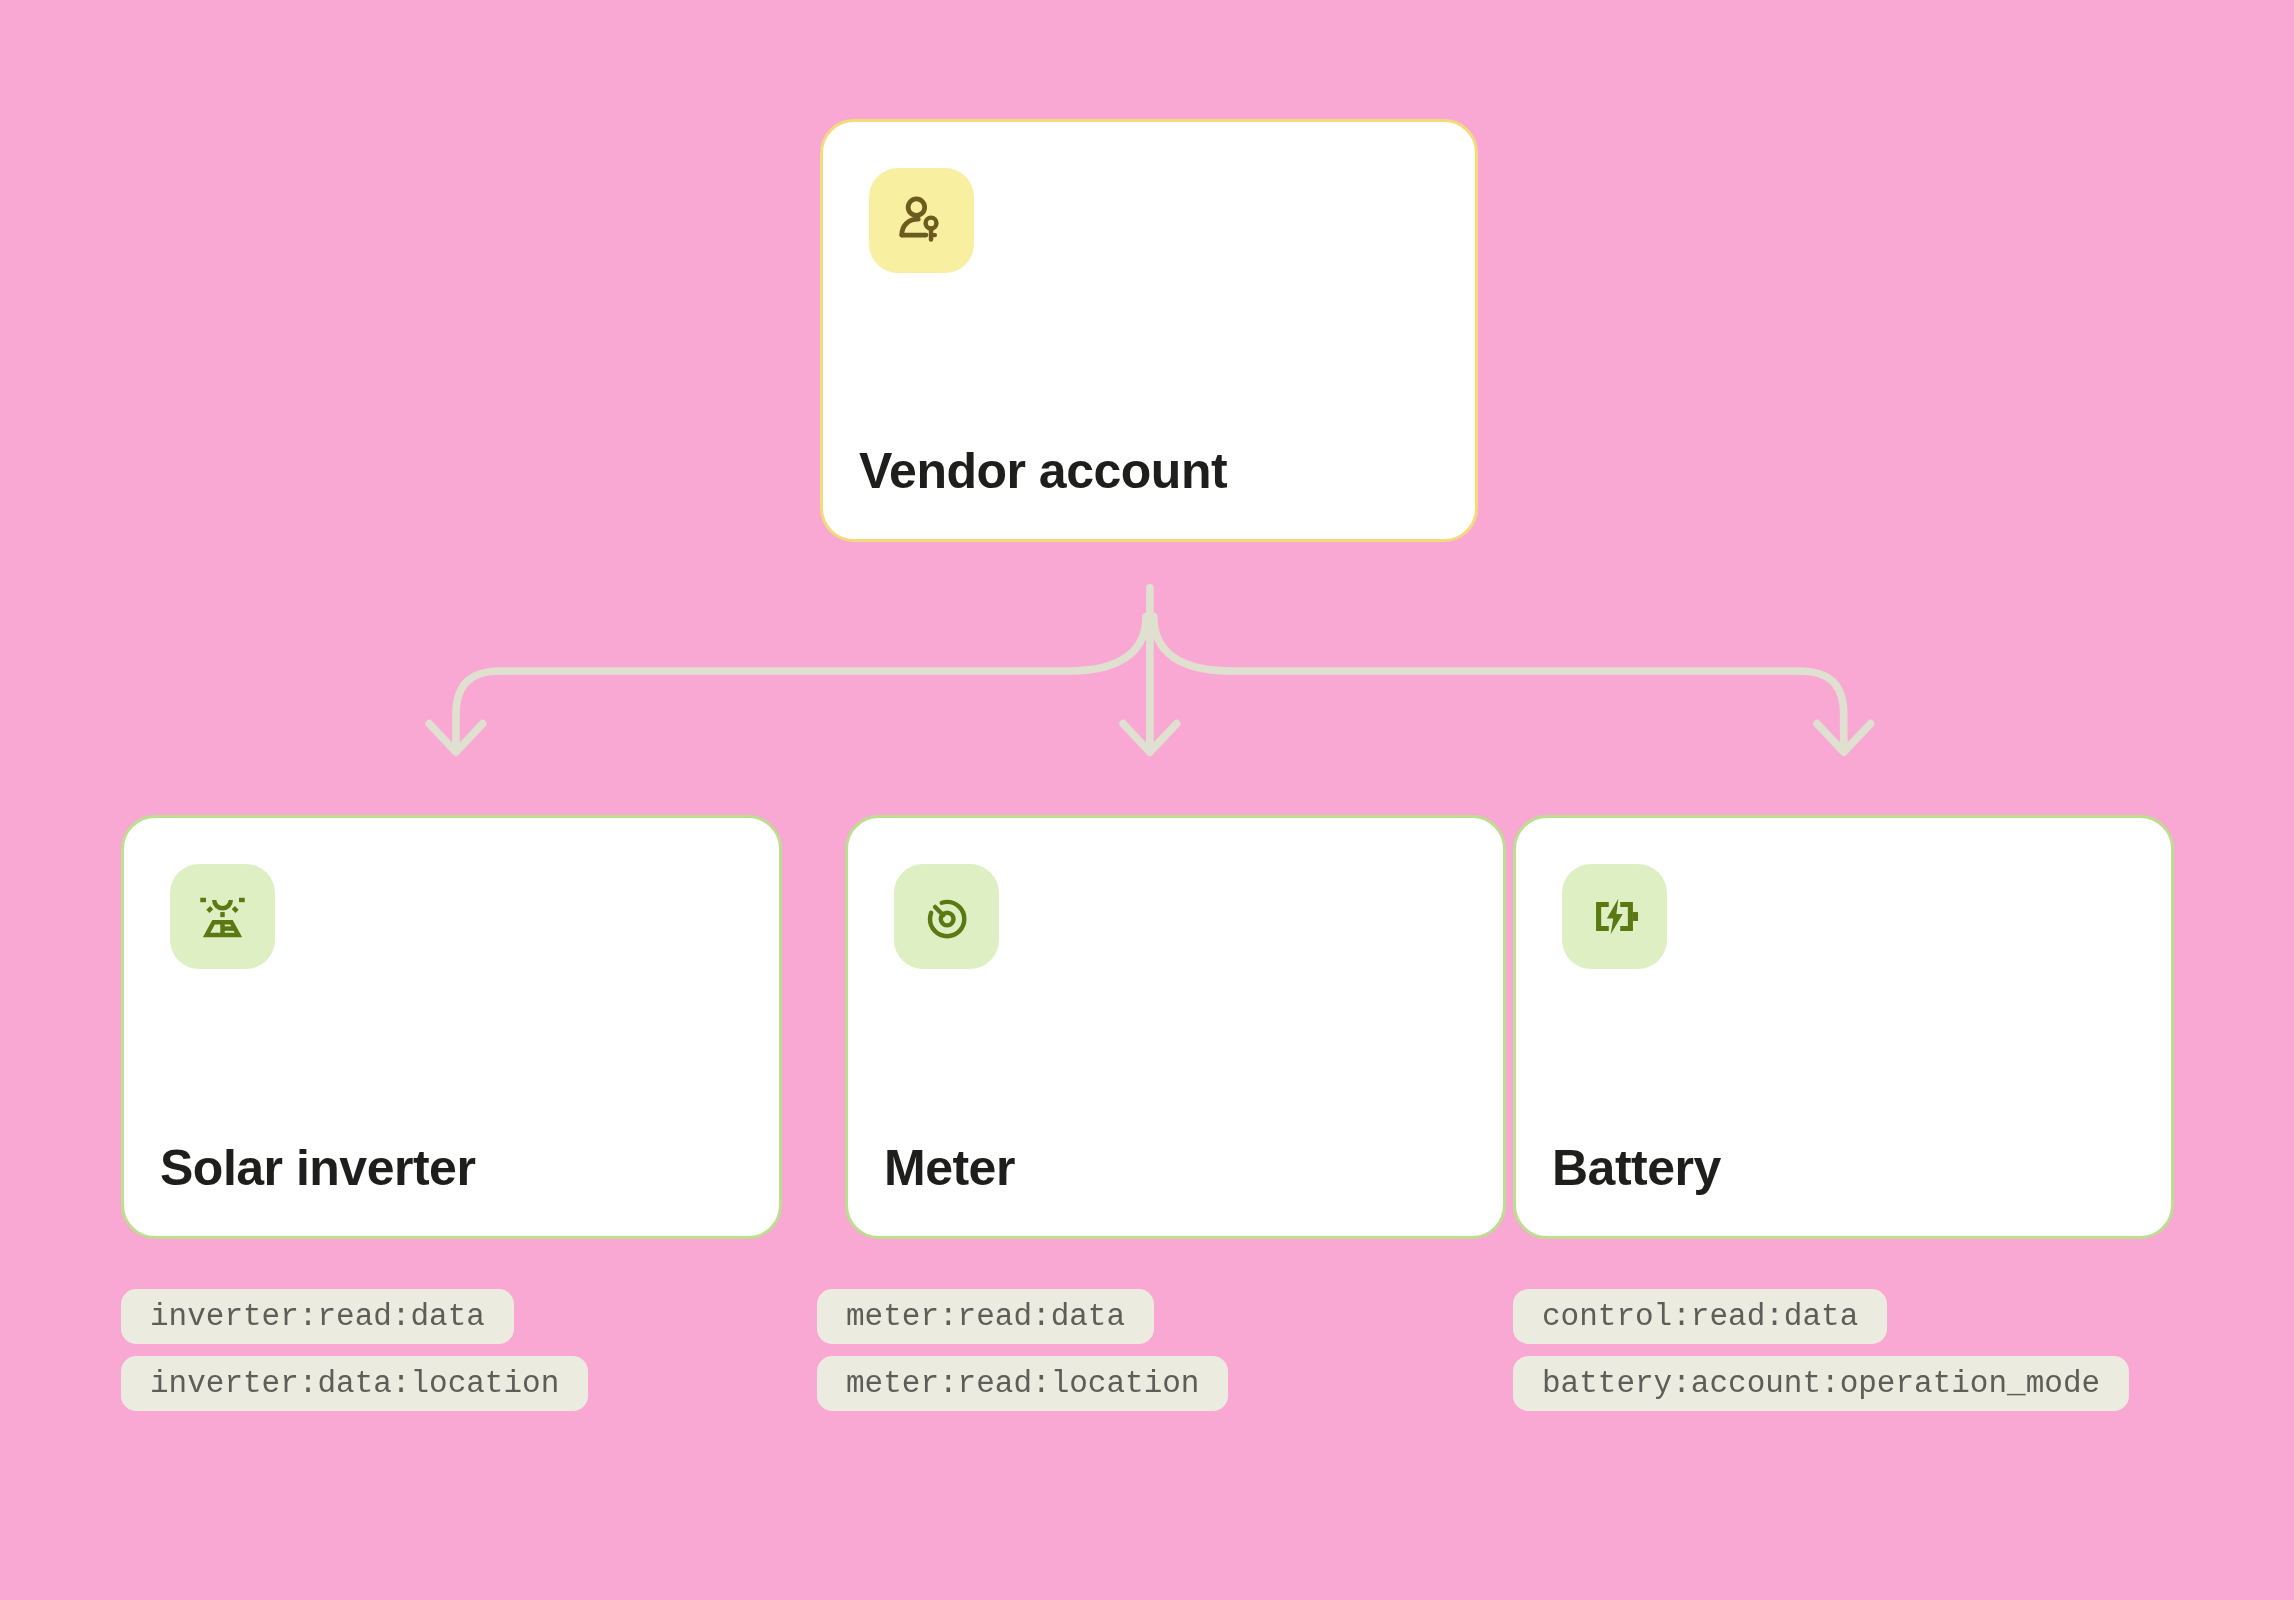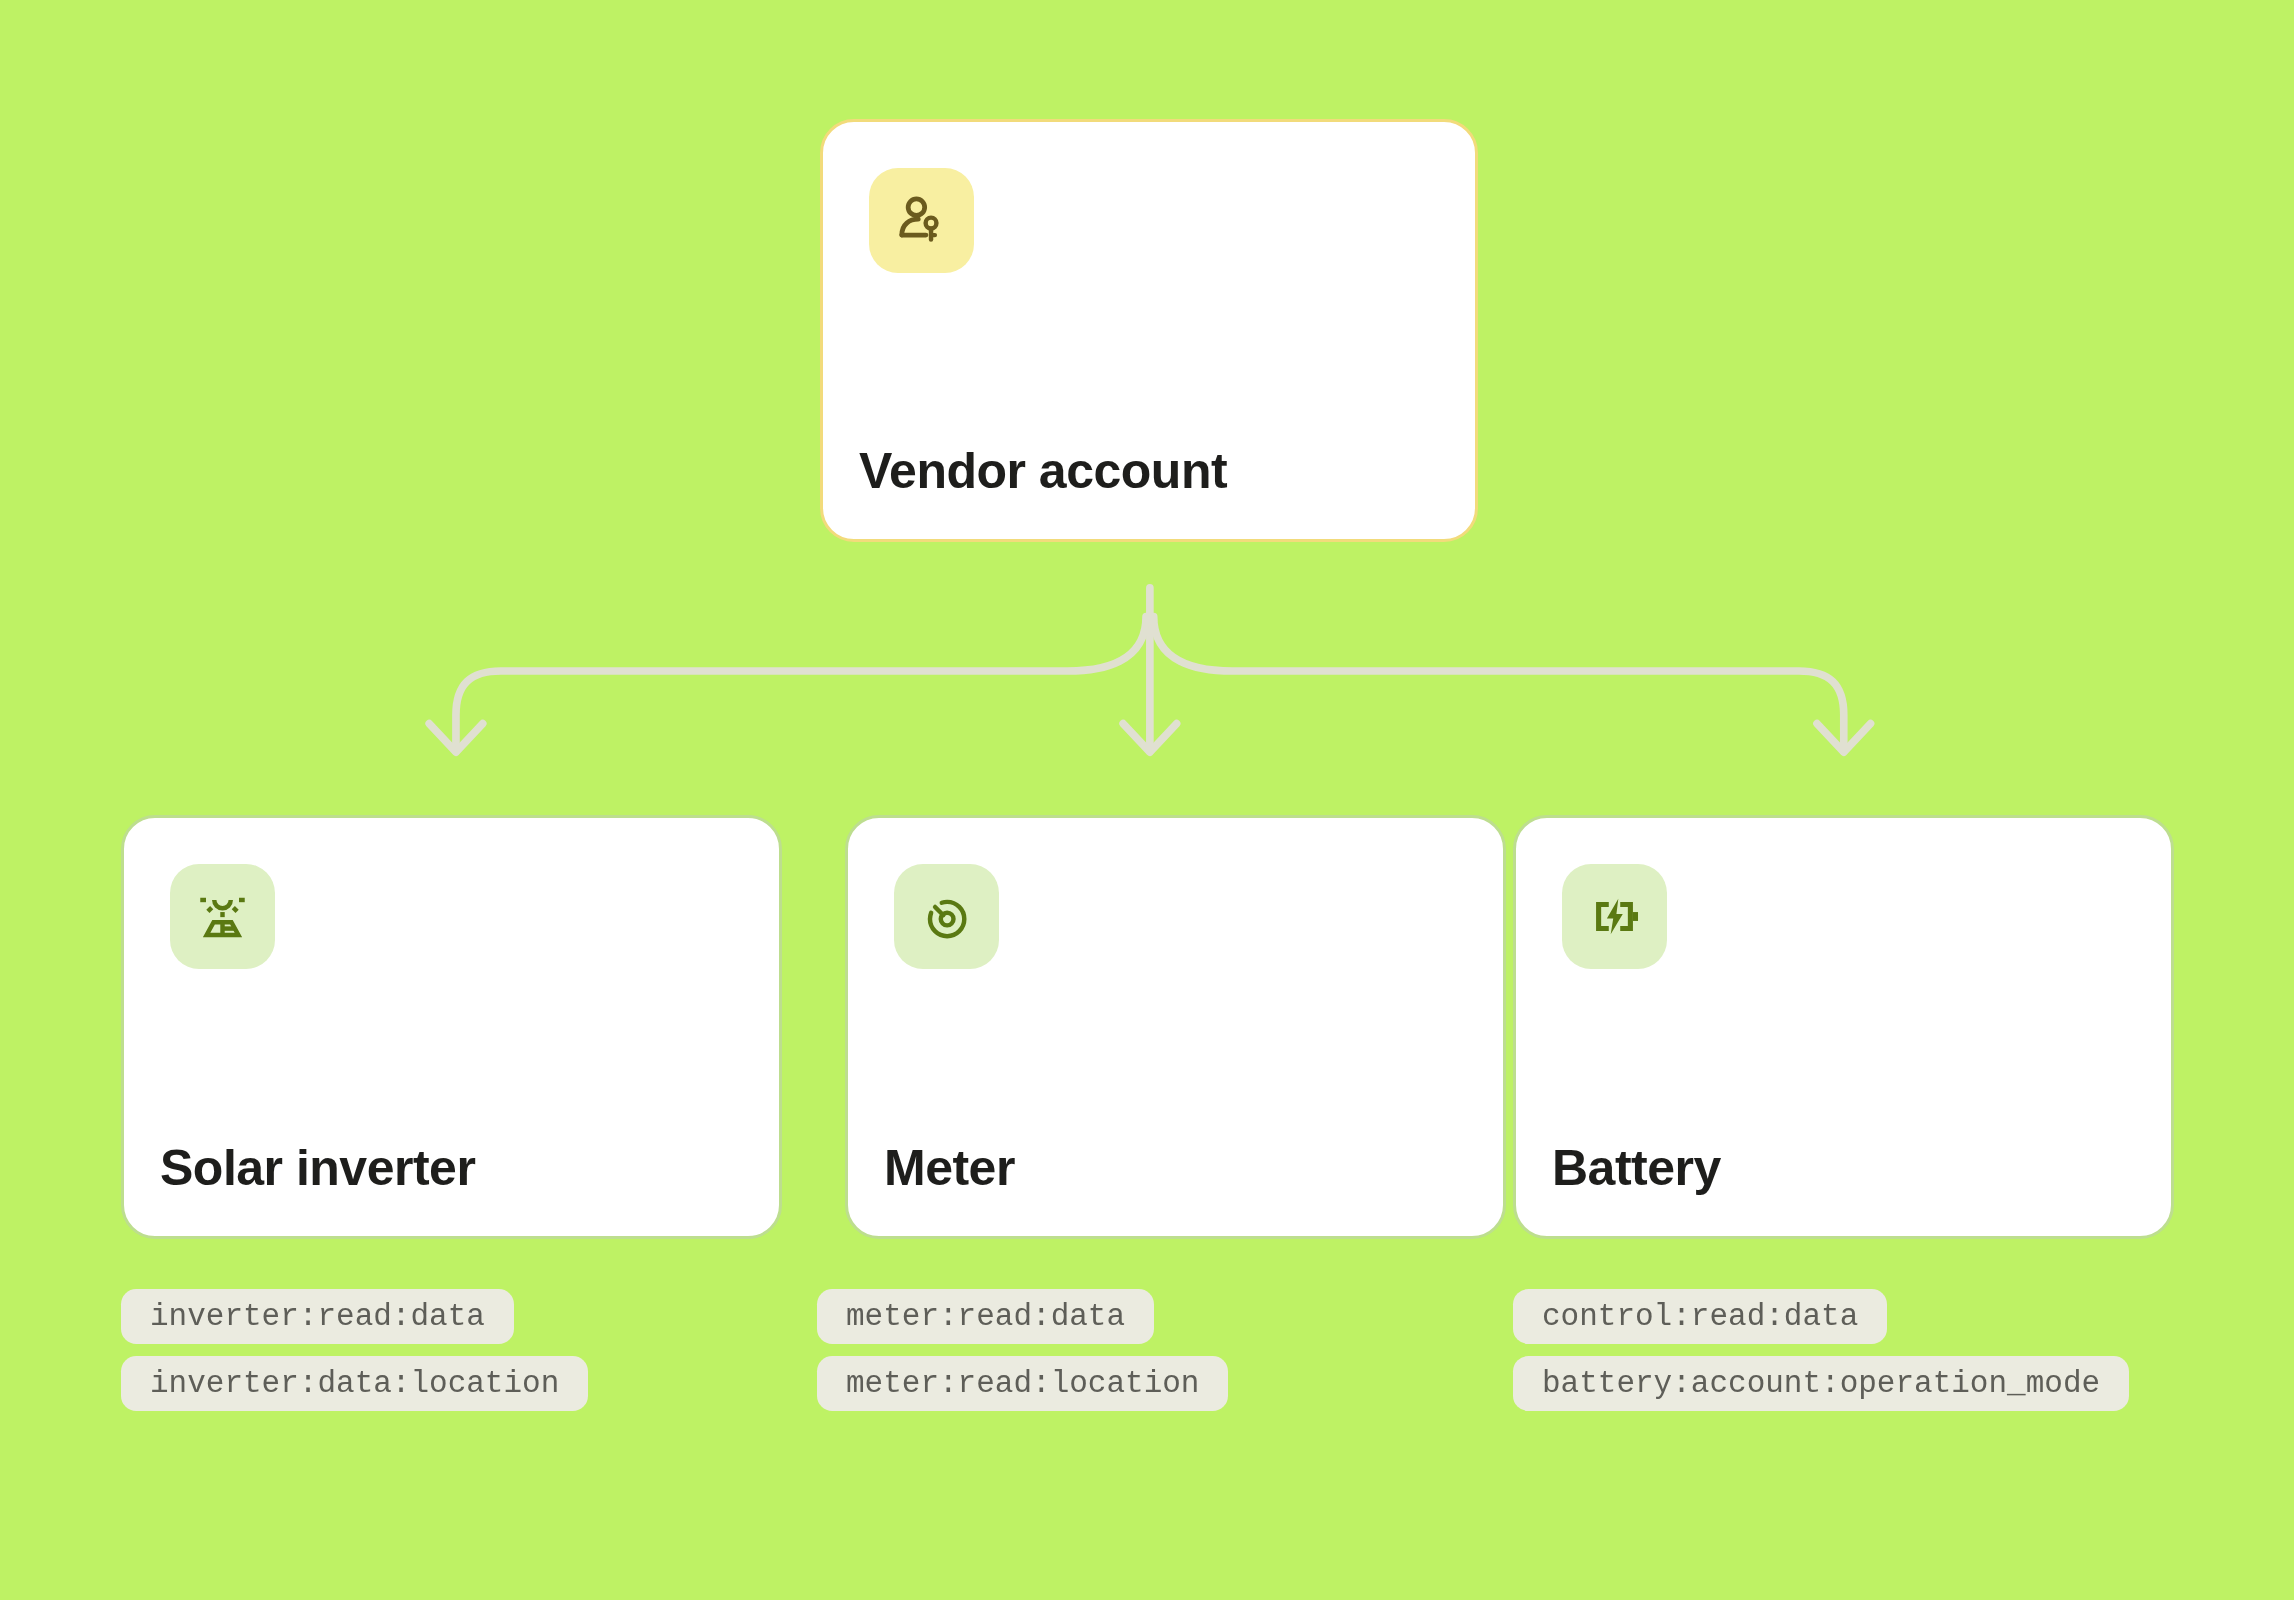--- a/index.html
+++ b/index.html
@@ -7,21 +7,21 @@
     width: 2294px;
     height: 1600px;
     background: #f6f6ec;
     font-family: "Liberation Sans", sans-serif;
     overflow: hidden;
   }
   .canvas {
     position: relative;
     width: 2294px;
     height: 1600px;
-    background: #bef264;
+    background: #f9a8d4;
   }
   .connectors {
     position: absolute;
     left: 0; top: 0;
     width: 2294px;
     height: 1600px;
   }
   .card {
     position: absolute;
     background: #ffffff;

